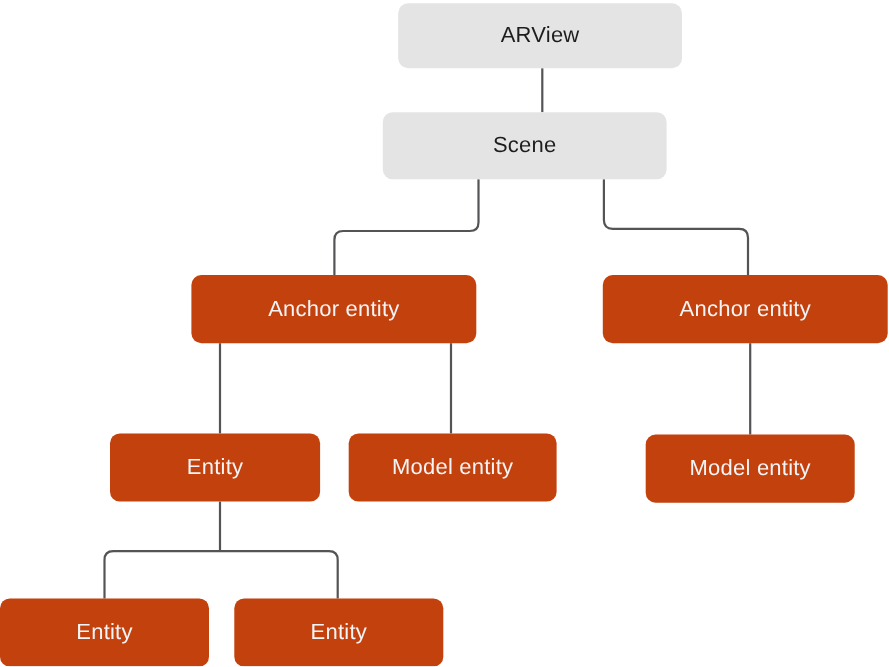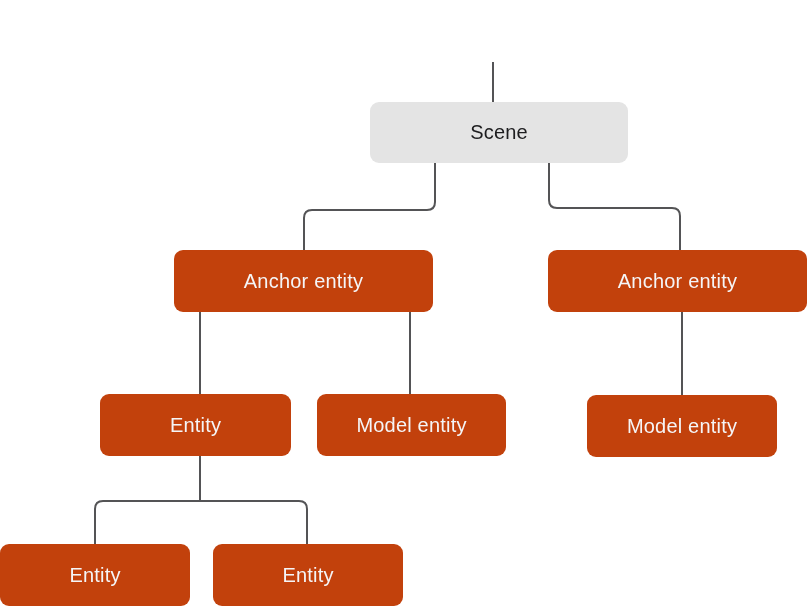--- a/index.html
+++ b/index.html
@@ -39,21 +39,21 @@
   }
   .node.light {
     background: #e4e4e4;
     color: #1d1d1f;
   }
   .node.dark {
     background: #c2410c;
     color: #f5f5f7;
   }
   #n-arview       { left: 362px; top: 3px;   width: 258px; height: 59px; }
-  #n-scene        { left: 370px; top: 102px; width: 258px; height: 61px; }
+  #n-scene        { left: 348px; top: 102px; width: 258px; height: 61px; }
   #n-anchor-left  { left: 174px; top: 250px; width: 259px; height: 62px; }
   #n-anchor-right { left: 548px; top: 250px; width: 259px; height: 62px; }
   #n-entity-mid   { left: 100px; top: 394px; width: 191px; height: 62px; }
   #n-model-left   { left: 317px; top: 394px; width: 189px; height: 62px; }
   #n-model-right  { left: 587px; top: 395px; width: 190px; height: 62px; }
   #n-entity-bl    { left: 0px;   top: 544px; width: 190px; height: 62px; }
   #n-entity-br    { left: 213px; top: 544px; width: 190px; height: 62px; }
 </style>
 </head>
 <body>
@@ -64,20 +64,23 @@
     <path d="M493 62 L493 102"></path>
     <path d="M435 163 L435 202 Q435 210 427 210 L312 210 Q304 210 304 218 L304 250"></path>
     <path d="M549 163 L549 200 Q549 208 557 208 L672 208 Q680 208 680 216 L680 250"></path>
     <path d="M200 312 L200 394"></path>
     <path d="M410 312 L410 394"></path>
     <path d="M682 312 L682 395"></path>
     <path d="M200 456 L200 501"></path>
     <path d="M95 544 L95 509 Q95 501 103 501 L299 501 Q307 501 307 509 L307 544"></path>
   </svg>
 
+  <div class="node light" id="n-arview">
+    <span>ARView</span>
+  </div>
 
   <div class="node light" id="n-scene">
     <span>Scene</span>
   </div>
 
   <div class="node dark" id="n-anchor-left">
     <span>Anchor entity</span>
   </div>
 
   <div class="node dark" id="n-anchor-right">

